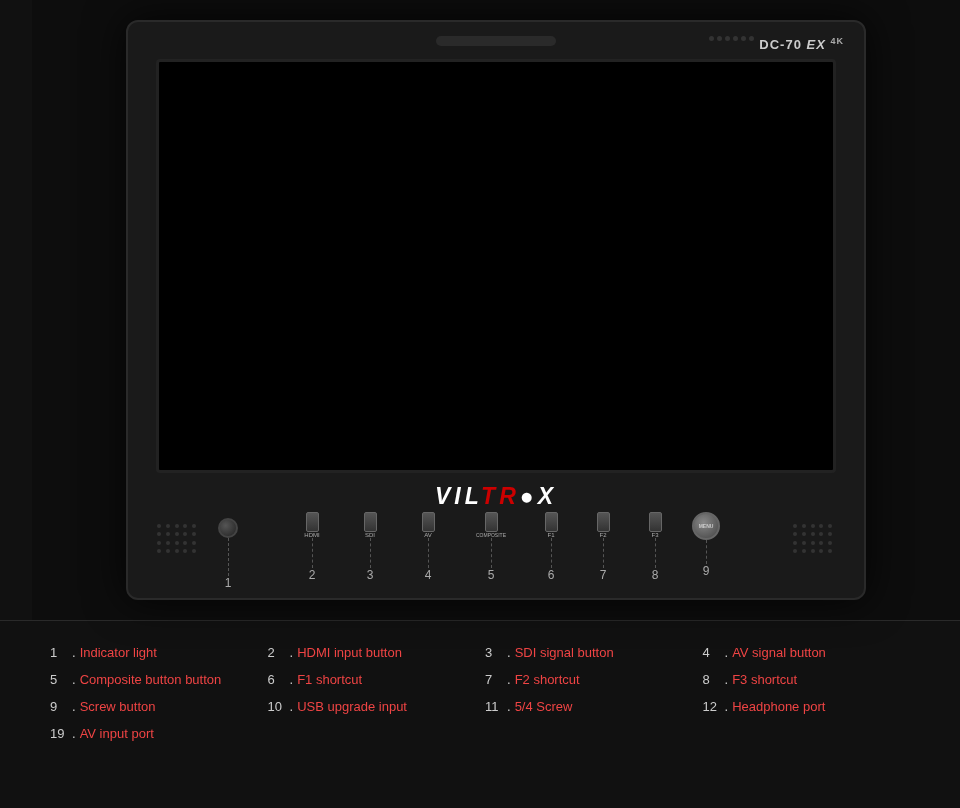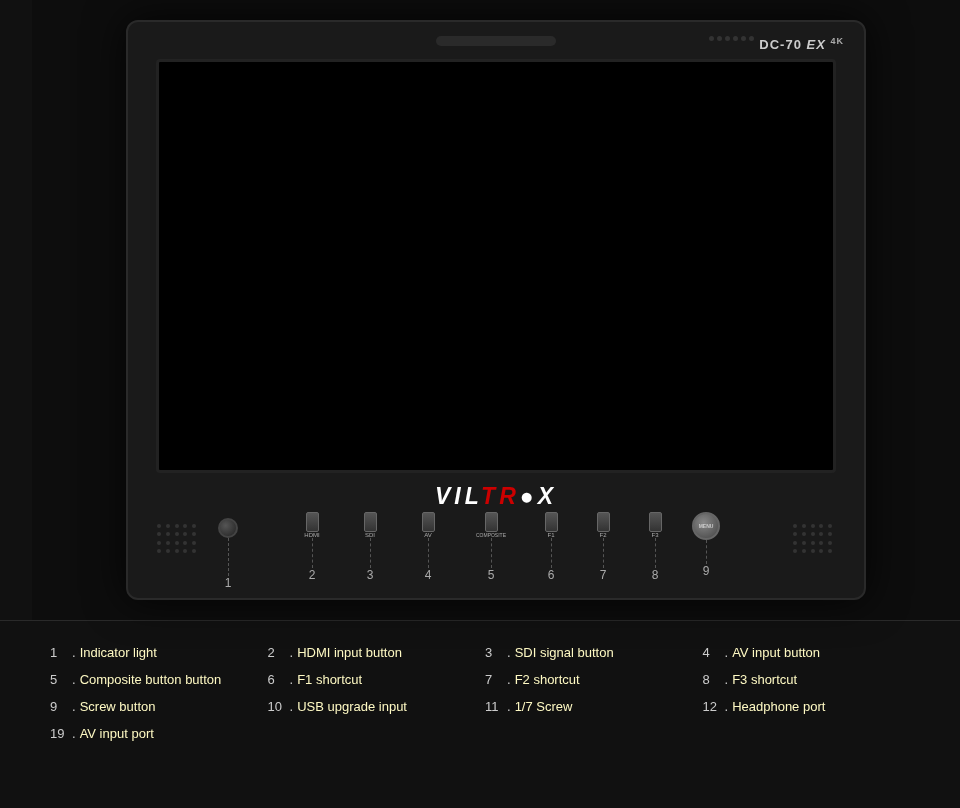--- a/index.html
+++ b/index.html
@@ -173,21 +173,21 @@
       color: #ccc;
       font-size: 13px;
       min-width: 22px;
     }
     .info-dot {
       color: #ccc;
       font-size: 13px;
       margin-right: 4px;
     }
     .info-text {
-      color: #fef9c3;
+      color: #ef4444;
       font-size: 13px;
       white-space: nowrap;
     }
   </style>
 </head>
 <body>
 
 <div class="monitor-section">
   <div class="monitor-body">
 
@@ -349,21 +349,21 @@
     <span class="info-text">HDMI input button</span>
   </div>
   <div class="info-item">
     <span class="info-num">3</span>
     <span class="info-dot">.</span>
     <span class="info-text">SDI signal button</span>
   </div>
   <div class="info-item">
     <span class="info-num">4</span>
     <span class="info-dot">.</span>
-    <span class="info-text">AV input button</span>
+    <span class="info-text">AV signal button</span>
   </div>
 
   <div class="info-item">
     <span class="info-num">5</span>
     <span class="info-dot">.</span>
     <span class="info-text">Composite button button</span>
   </div>
   <div class="info-item">
     <span class="info-num">6</span>
     <span class="info-dot">.</span>
@@ -386,21 +386,21 @@
     <span class="info-text">Screw button</span>
   </div>
   <div class="info-item">
     <span class="info-num">10</span>
     <span class="info-dot">.</span>
     <span class="info-text">USB upgrade input</span>
   </div>
   <div class="info-item">
     <span class="info-num">11</span>
     <span class="info-dot">.</span>
-    <span class="info-text">1/7 Screw</span>
+    <span class="info-text">5/4 Screw</span>
   </div>
   <div class="info-item">
     <span class="info-num">12</span>
     <span class="info-dot">.</span>
     <span class="info-text">Headphone port</span>
   </div>
 
   <div class="info-item">
     <span class="info-num">19</span>
     <span class="info-dot">.</span>

